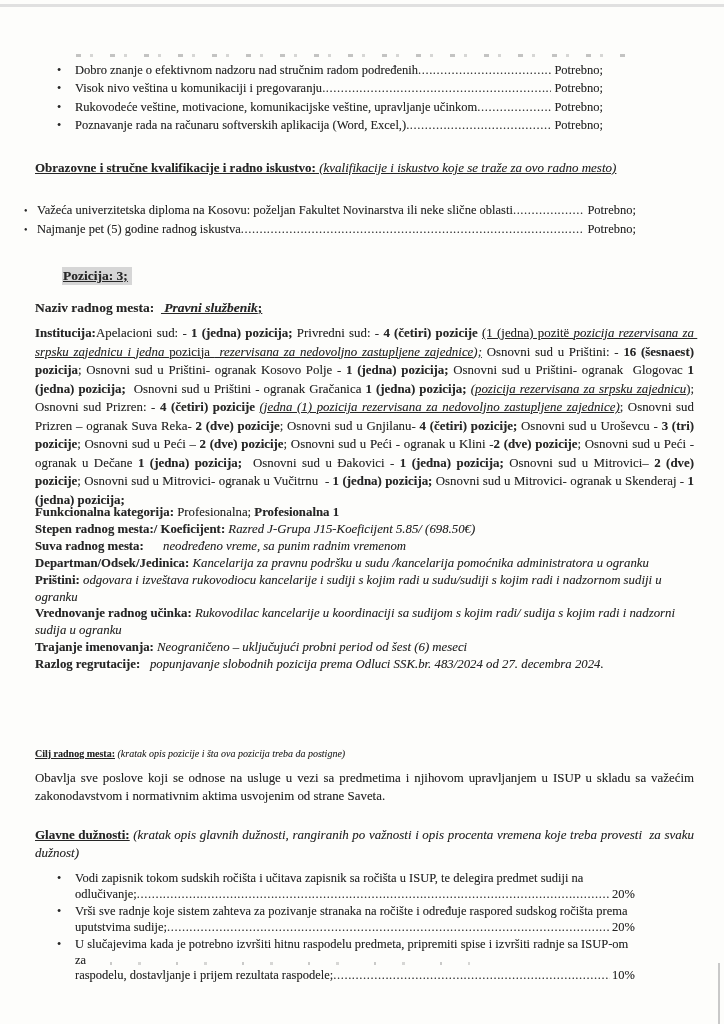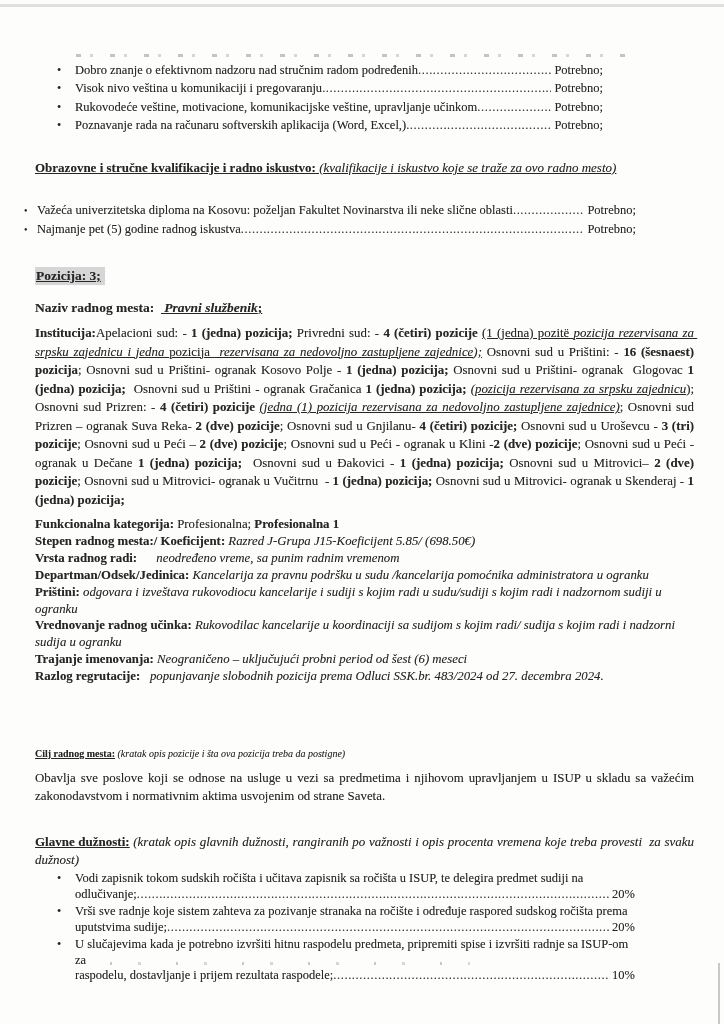--- a/index.html
+++ b/index.html
@@ -58,38 +58,38 @@
     flex: 1 1 8px; min-width: 6px; overflow: hidden; white-space: nowrap;
     letter-spacing: 0.6px; color: #3a3a3a;
   }
   li.brow .val { white-space: nowrap; flex: 0 0 auto; padding-left: 3px; }
   
   .top-list { top: 61px; left: 57px; width: 546px; }
   .quals-heading { position: absolute; top: 160px; left: 35px; font-size: 13px; }
   .quals-list { top: 201px; left: 24px; width: 612px; }
   .quals-list li.brow .marker { flex: 0 0 13px; font-size: 10px; }
   .pos-heading { position: absolute; top: 268px; left: 35px; font-size: 13.5px; }
-  .pos-heading .hl { background: #d6d6d6; padding: 1px 4px 2px 1px; }
+  .pos-heading .hl { background: #d6d6d6; padding: 1px 4px 2px 1px; margin-left: 27px; }
   .naziv-line { position: absolute; top: 300px; left: 35px; font-size: 13.5px; }
   .inst-para {
     position: absolute; top: 324px; left: 35px; width: 659px;
     margin: 0; font-size: 12.9px; line-height: 18.5px;
   }
   .details {
-    position: absolute; top: 516px; left: 35px; width: 659px;
+    position: absolute; top: 504px; left: 35px; width: 659px;
     font-size: 12.8px; line-height: 16.9px;
   }
   .goal-heading { position: absolute; top: 748px; left: 35px; font-size: 10px; }
   .goal-para {
     position: absolute; top: 769px; left: 35px; width: 659px;
     margin: 0; font-size: 12.9px; line-height: 18.3px;
   }
   .duties-heading {
     position: absolute; top: 826px; left: 35px; width: 659px;
-    font-size: 13px; line-height: 18px; margin-top: 7px;
+    font-size: 13px; line-height: 18px;
   }
   .duties-list { top: 871px; left: 57px; width: 578px; }
   li.duty { margin-bottom: 1px; font-size: 12.5px; line-height: 15.9px; }
   .duty-line1 { display: flex; }
   .duty-line1 .marker { flex: 0 0 18px; font-size: 12px; }
   .duty-line2 { display: flex; align-items: baseline; padding-left: 18px; }
   .duty-line2 .prefix { white-space: nowrap; flex: 0 0 auto; }
   .duty-line2 .val { white-space: nowrap; flex: 0 0 auto; padding-left: 2px; }
 </style>
 </head>
@@ -146,21 +146,21 @@
 
   <div class="pos-heading"><span class="hl b u">Pozicija: 3;</span></div>
 
   <div class="naziv-line rich"><span class="b">Naziv radnog mesta:</span><span>  </span><span class="b i u"> Pravni službenik</span><span class="b u">;</span></div>
 
   <p class="inst-para rich just"><span class="b">Institucija:</span><span>Apelacioni sud: - </span><span class="b">1 (jedna) pozicija; </span><span>Privredni sud: - </span><span class="b">4 (četiri) pozicije </span><span class="u">(1 (jedna) pozitë </span><span class="i u">pozicija rezervisana za srpsku zajednicu i jedna </span><span class="u">pozicija </span><span class="i u"> rezervisana za nedovoljno zastupljene zajednice);</span><span> Osnovni sud u Prištini: - </span><span class="b">16 (šesnaest) pozicija</span><span>; Osnovni sud u Prištini- ogranak Kosovo Polje - </span><span class="b">1 (jedna) pozicija;</span><span> Osnovni sud u Prištini- ogranak  Glogovac </span><span class="b">1 (jedna) pozicija;</span><span>  Osnovni sud u Prištini - ogranak Gračanica </span><span class="b">1 (jedna) pozicija;</span><span> </span><span class="i u">(pozicija rezervisana za srpsku zajednicu</span><span>); Osnovni sud Prizren: - </span><span class="b">4 (četiri) pozicije </span><span class="i u">(jedna (1) pozicija rezervisana za nedovoljno zastupljene zajednice)</span><span>; Osnovni sud Prizren – ogranak Suva Reka- </span><span class="b">2 (dve) pozicije</span><span>; Osnovni sud u Gnjilanu- </span><span class="b">4 (četiri) pozicije;</span><span> Osnovni sud u Uroševcu - </span><span class="b">3 (tri) pozicije</span><span>; Osnovni sud u Peći – </span><span class="b">2 (dve) pozicije</span><span>; Osnovni sud u Peći - ogranak u Klini -</span><span class="b">2 (dve) pozicije</span><span>; Osnovni sud u Peći - ogranak u Dečane </span><span class="b">1 (jedna) pozicija;</span><span>  Osnovni sud u Đakovici - </span><span class="b">1 (jedna) pozicija;</span><span> Osnovni sud u Mitrovici– </span><span class="b">2 (dve) pozicije</span><span>; Osnovni sud u Mitrovici- ogranak u Vučitrnu  - </span><span class="b">1 (jedna) pozicija;</span><span> Osnovni sud u Mitrovici- ogranak u Skenderaj - </span><span class="b">1 (jedna) pozicija;</span></p>
 
   <div class="details">
     <div class="rich"><span class="b">Funkcionalna kategorija: </span><span>Profesionalna; </span><span class="b">Profesionalna 1</span></div>
     <div class="rich"><span class="b">Stepen radnog mesta:/ Koeficijent: </span><span class="i">Razred J-Grupa J15-Koeficijent 5.85/ (698.50€)</span></div>
-    <div class="rich"><span class="b">Vrsta radnog radi: </span><span class="i">     neodređeno vreme, sa punim radnim vremenom</span></div>
+    <div class="rich"><span class="b">Suva radnog mesta: </span><span class="i">     neodređeno vreme, sa punim radnim vremenom</span></div>
     <div class="rich"><span class="b">Departman/Odsek/Jedinica: </span><span class="i">Kancelarija za pravnu podršku u sudu /kancelarija pomoćnika administratora u ogranku</span></div>
     <div class="rich"><span class="b">Prištini: </span><span class="i">odgovara i izveštava rukovodiocu kancelarije i sudiji s kojim radi u sudu/sudiji s kojim radi i nadzornom sudiji u ogranku</span></div>
     <div class="rich"><span class="b">Vrednovanje radnog učinka: </span><span class="i">Rukovodilac kancelarije u koordinaciji sa sudijom s kojim radi/ sudija s kojim radi i nadzorni sudija u ogranku</span></div>
     <div class="rich"><span class="b">Trajanje imenovanja: </span><span class="i">Neograničeno – uključujući probni period od šest (6) meseci</span></div>
     <div class="rich"><span class="b">Razlog regrutacije: </span><span class="i">  popunjavanje slobodnih pozicija prema Odluci SSK.br. 483/2024 od 27. decembra 2024.</span></div>
   </div>
 
   <div class="goal-heading rich"><span class="b u">Cilj radnog mesta:</span><span class="i"> (kratak opis pozicije i šta ova pozicija treba da postigne)</span></div>
   <p class="goal-para just">Obavlja sve poslove koji se odnose na usluge u vezi sa predmetima i njihovom upravljanjem u ISUP u skladu sa važećim zakonodavstvom i normativnim aktima usvojenim od strane Saveta.</p>
 

